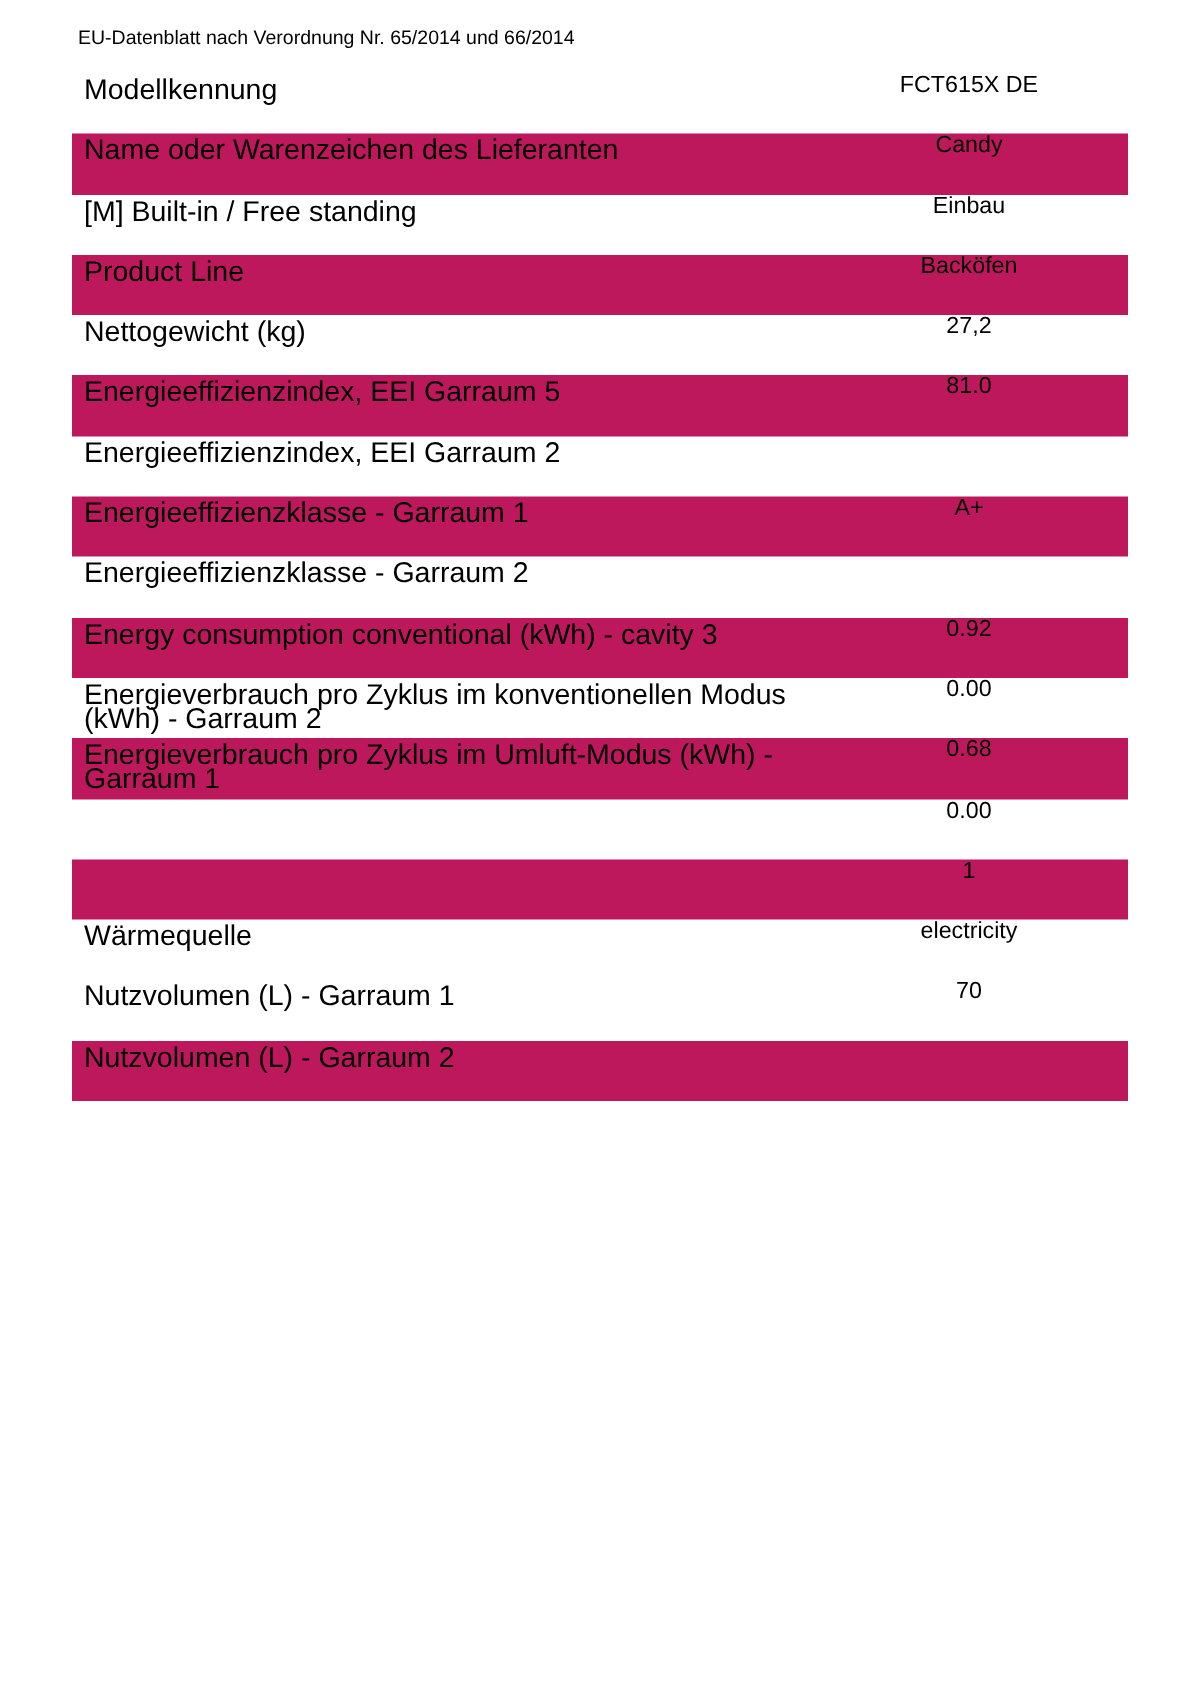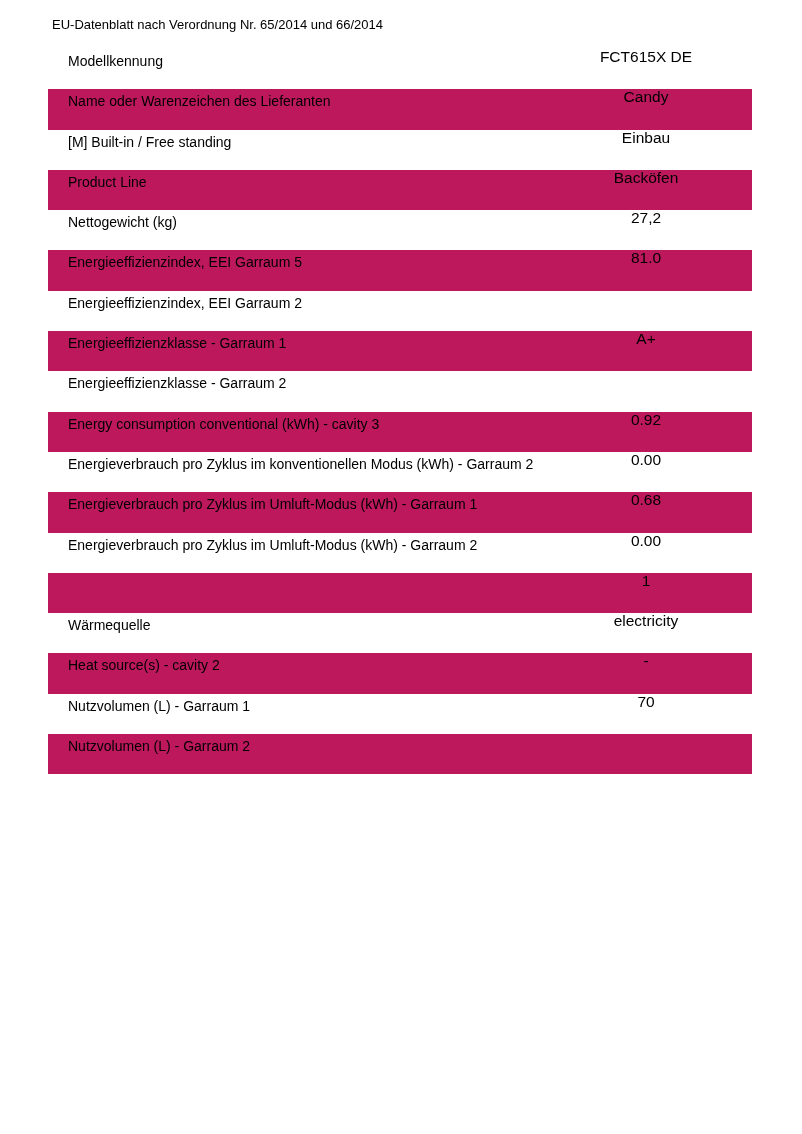--- a/index.html
+++ b/index.html
@@ -2,22 +2,22 @@
 <html><head>
 <meta charset="utf-8">
 <style>
   html, body { margin: 0; padding: 0; background: #ffffff; }
   body { width: 802px; height: 1134px; position: relative; overflow: hidden;
          font-family: "Liberation Sans", sans-serif; color: #000; }
   .title { position: absolute; left: 52px; top: 17px; font-size: 13px; }
   .table { position: absolute; left: 48px; top: 49px; width: 704px; }
   .row { position: relative; height: 40.3px; }
   .row.shaded { background: #be185d; }
-  .row .label { position: absolute; left: 20px; top: 4px; width: 480px;
-                font-size: 14px; line-height: 16px; }
+  .row .label { position: absolute; left: 8px; top: 4px; width: 480px;
+                font-size: 19px; line-height: 16px; }
   .row .value { position: absolute; left: 530px; width: 136px; top: 0;
                 text-align: center; font-size: 15.5px; line-height: 16px; }
 </style>
 </head>
 <body>
 
 <div class="title">EU-Datenblatt nach Verordnung Nr. 65/2014 und 66/2014</div>
 
 <div class="table">
   <div class="row">
@@ -62,33 +62,28 @@
     </div>
   <div class="row">
       <div class="label">Energieverbrauch pro Zyklus im konventionellen Modus (kWh) - Garraum 2</div>
       <div class="value">0.00</div>
     </div>
   <div class="row shaded">
       <div class="label">Energieverbrauch pro Zyklus im Umluft-Modus (kWh) - Garraum 1</div>
       <div class="value">0.68</div>
     </div>
   <div class="row">
-      <div class="label">Energieverbrauch pro Zyklus im Umluft-Modus (kWh) - Garraum 2</div>
       <div class="value">0.00</div>
     </div>
   <div class="row shaded">
       <div class="value">1</div>
     </div>
   <div class="row">
       <div class="label">Wärmequelle</div>
       <div class="value">electricity</div>
-    </div>
-  <div class="row shaded">
-      <div class="label">Heat source(s) - cavity 2</div>
-      <div class="value">-</div>
     </div>
   <div class="row">
       <div class="label">Nutzvolumen (L) - Garraum 1</div>
       <div class="value">70</div>
     </div>
   <div class="row shaded">
       <div class="label">Nutzvolumen (L) - Garraum 2</div>
       <div class="value"></div>
     </div>
 </div>

